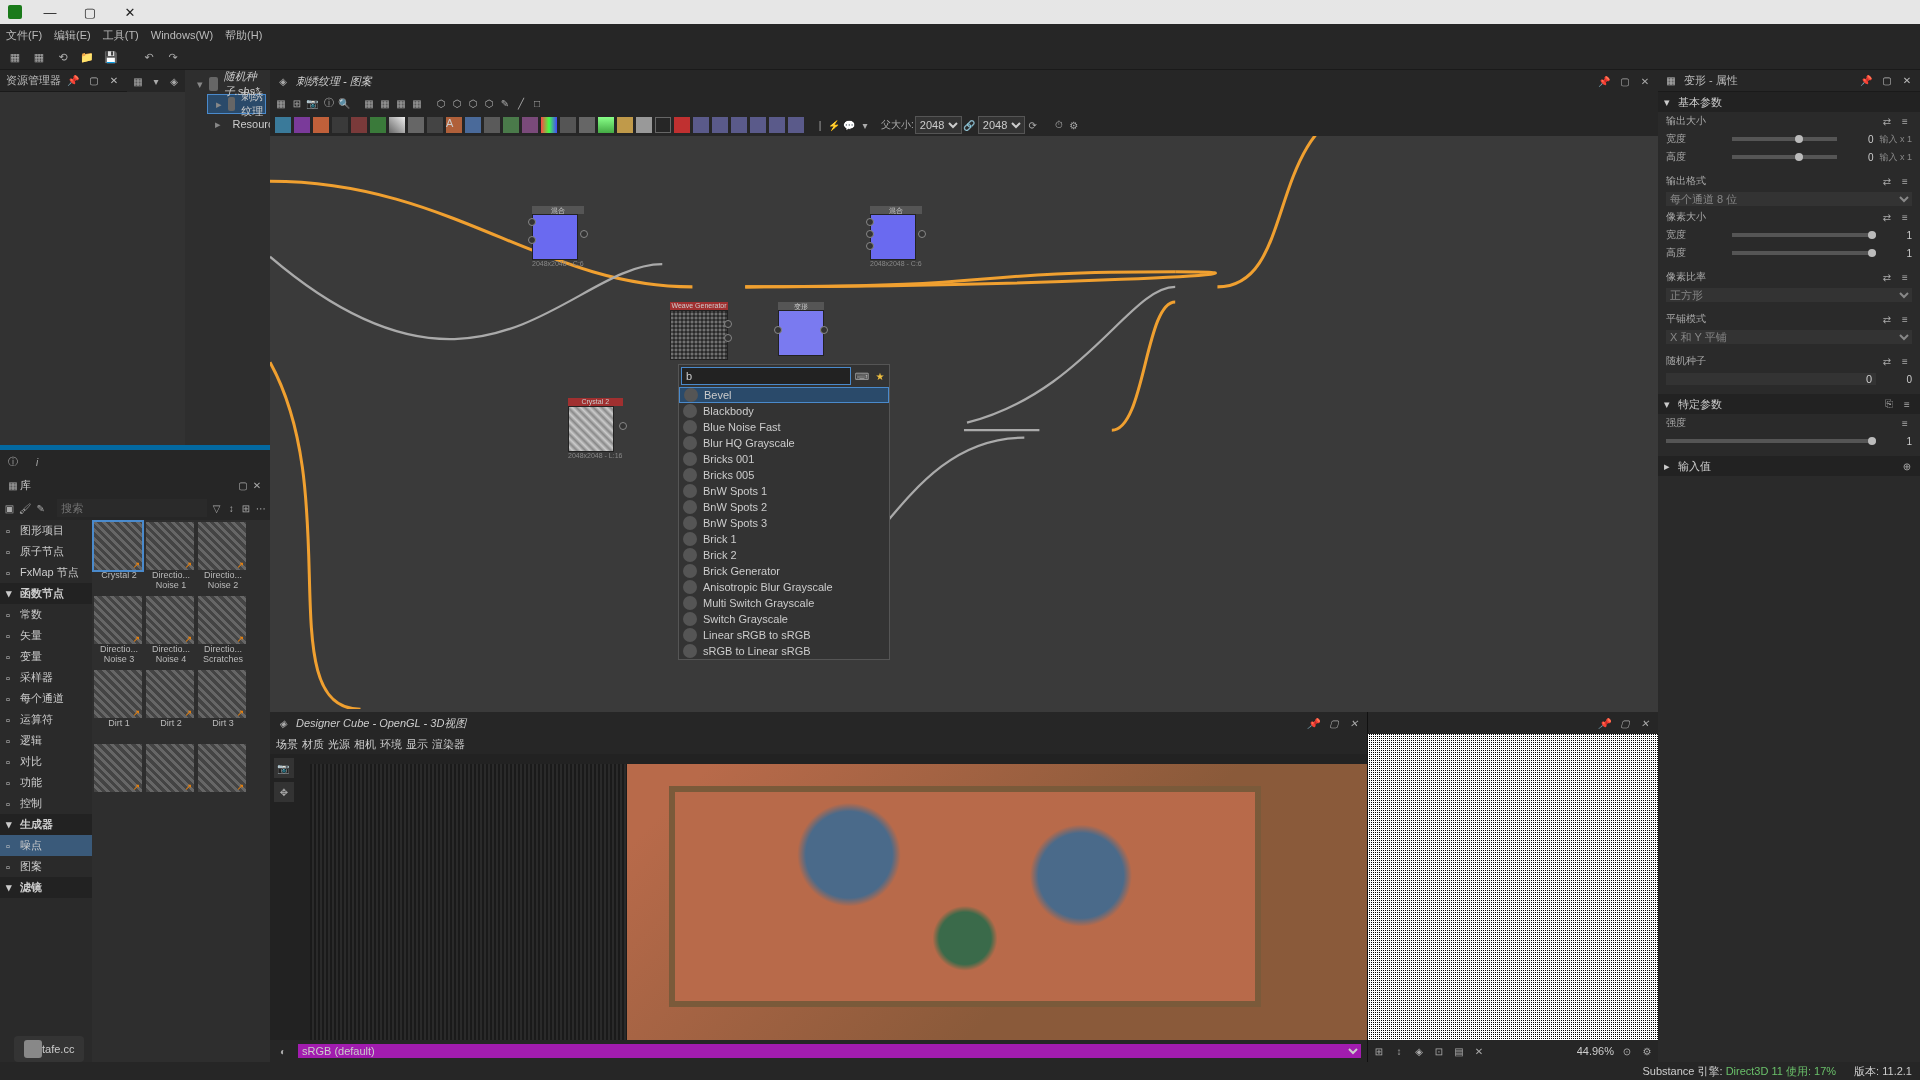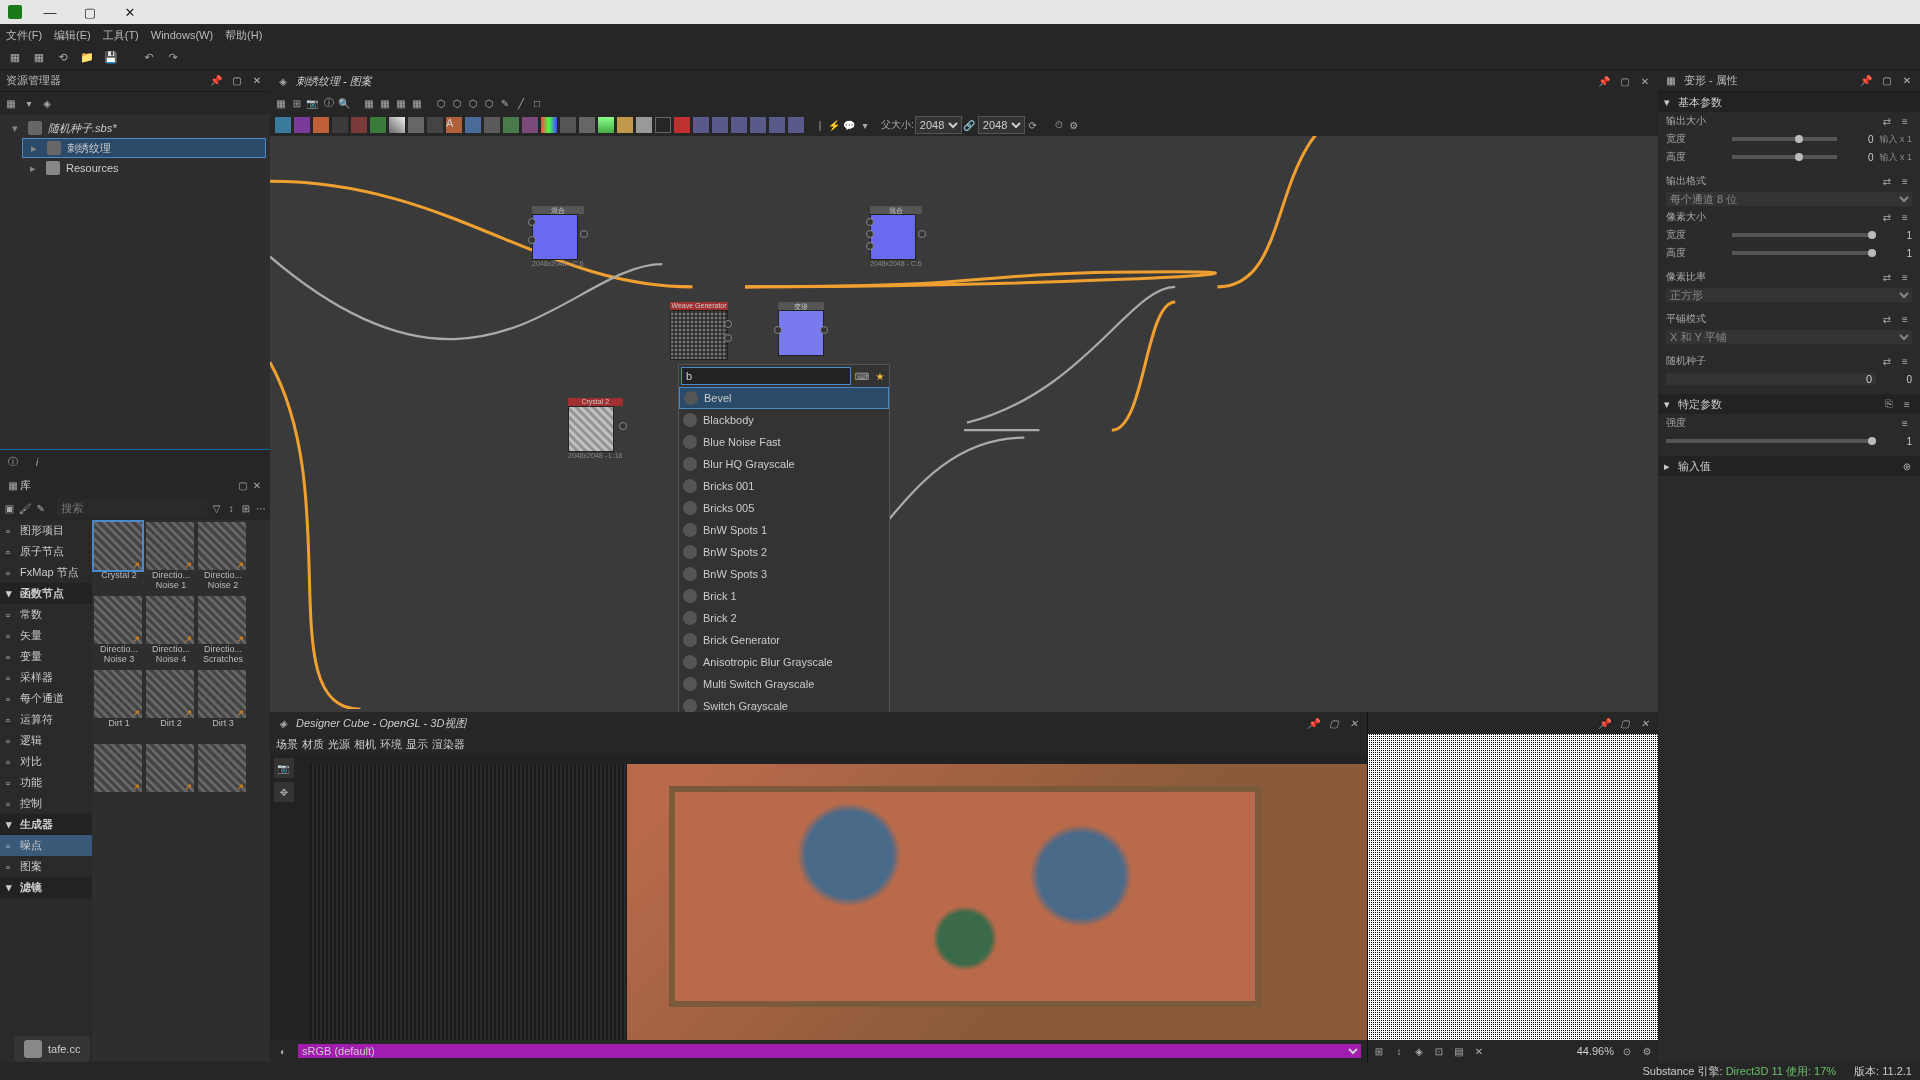--- a/index.html
+++ b/index.html
@@ -16,21 +16,21 @@
 .workspace { display: flex; height: calc(100% - 70px - 18px); }
 .left-col { width: 270px; display: flex; flex-direction: column; }
 .mid-col { flex: 1; display: flex; flex-direction: column; }
 .right-col { width: 262px; background: #2a2a2a; }
 
 .panel-head { height: 22px; background: #262626; display: flex; align-items: center; padding: 0 6px; gap: 6px; border-bottom: 1px solid #1a1a1a; }
 .panel-head .pin { margin-left: auto; }
 .panel-head span { color: #bbb; }
 .panel-body { flex: 1; background: #2e2e2e; overflow: hidden; }
 
-.explorer { flex: 0 0 380px; display: flex; flex-direction: column; border-bottom: 1px solid #0369a1; }
+.explorer { flex: 0 0 380px; display: flex; flex-direction: row; border-bottom: 5px solid #0369a1; }
 .explorer .tree { padding: 4px; }
 .tree-row { height: 20px; display: flex; align-items: center; gap: 6px; padding-left: 8px; }
 .tree-row.sel { background: #2a4a6a; border: 1px solid #4a8acc; }
 .tree-row .caret { width: 10px; color: #888; }
 .tree-row .ico { width: 14px; height: 14px; background: #666; border-radius: 2px; }
 .tree-row .lbl { font-style: italic; }
 
 .lib-info { height: 24px; background: #262626; display: flex; align-items: center; padding: 0 6px; gap: 10px; }
 .lib-panel { flex: 1; display: flex; flex-direction: column; }
 .lib-head { height: 22px; background: #262626; display: flex; align-items: center; padding: 0 6px; }
@@ -60,21 +60,21 @@
 .node.red .hdr { background: #a03030; }
 .node.gray .hdr { background: #555; }
 .node .ftr { font-size: 7px; color: #888; }
 .node .port { width: 8px; height: 8px; background: #333; border: 1px solid #888; border-radius: 4px; position: absolute; }
 
 svg.wires { position: absolute; inset: 0; pointer-events: none; }
 
 .search-popup { position: absolute; left: 680px; top: 312px; width: 210px; background: #333; border: 1px solid #555; z-index: 100; }
 .search-input-row { display: flex; padding: 2px; gap: 4px; align-items: center; }
 .search-input-row input { flex: 1; background: #222; border: 1px solid #4a8acc; color: #ccc; padding: 2px 4px; height: 18px; }
-.search-item { display: flex; align-items: center; gap: 6px; padding: 2px 4px; height: 22px; }
+.search-item { display: flex; align-items: center; gap: 6px; padding: 2px 4px; height: 16px; }
 .search-item.sel { background: #2a4a6a; border: 1px solid #4a8acc; }
 .search-item .sico { width: 14px; height: 14px; border-radius: 7px; background: #555; }
 
 .viewers { height: 350px; display: flex; }
 .view3d { flex: 1; display: flex; flex-direction: column; border-right: 1px solid #111; }
 .view2d { width: 290px; display: flex; flex-direction: column; }
 .view-head { height: 22px; background: #262626; display: flex; align-items: center; padding: 0 6px; gap: 6px; font-style: italic; }
 .view-menu { height: 20px; background: #262626; display: flex; align-items: center; padding: 0 6px; gap: 4px; font-size: 10px; color: #aaa; }
 .view-canvas { flex: 1; background: #222; position: relative; overflow: hidden; }
 .view-bottom { height: 22px; background: #262626; display: flex; align-items: center; padding: 0 6px; gap: 8px; }
@@ -88,21 +88,21 @@
 .prop-row .slider { flex: 1; height: 4px; background: #555; position: relative; }
 .prop-row .slider .knob { width: 8px; height: 8px; background: #bbb; border-radius: 4px; position: absolute; top: -2px; }
 .prop-row .pval { width: 30px; text-align: right; font-size: 10px; }
 .prop-row .pextra { font-size: 9px; color: #888; }
 .prop-head-btns { margin-left: auto; display: flex; gap: 4px; }
 .icobtn { width: 14px; height: 14px; display: inline-flex; align-items: center; justify-content: center; color: #aaa; font-size: 10px; }
 
 .statusbar { height: 18px; background: #262626; display: flex; align-items: center; padding: 0 8px; font-size: 10px; color: #888; }
 .statusbar .r { margin-left: auto; display: flex; gap: 18px; }
 
-.watermark { position: absolute; left: 14px; bottom: 18px; background: rgba(60,60,60,0.6); padding: 4px 10px; border-radius: 4px; font-size: 14px; color: #ddd; display: flex; align-items: center; gap: 6px; z-index: 200; }
+.watermark { position: absolute; left: 14px; bottom: 18px; background: rgba(60,60,60,0.6); padding: 4px 10px; border-radius: 4px; font-size: 14px; color: #ddd; display: flex; align-items: center; gap: 0; z-index: 200; }
 .watermark .wico { width: 18px; height: 18px; background: #888; border-radius: 3px; }
 
 .texture-preview { width: 100%; height: 100%; background: repeating-linear-gradient(0deg, #fff 0, #fff 1px, #000 1px, #000 2px), repeating-linear-gradient(90deg, #fff 0, #fff 1px, #000 1px, #000 2px); background-blend-mode: screen; }
 .cube3d { position: absolute; left: 40px; top: 10px; right: 0; bottom: 0; background: linear-gradient(135deg, #b86a4a 30%, #8a5a3a 70%); }
 .carpet-side { position: absolute; left: 0; top: 0; width: 30%; height: 100%; background: repeating-linear-gradient(90deg, #1a1a1a 0, #1a1a1a 2px, #2a2a2a 2px, #2a2a2a 4px); }
 </style>
 </head>
 <body>
 
 <div class="titlebar">

